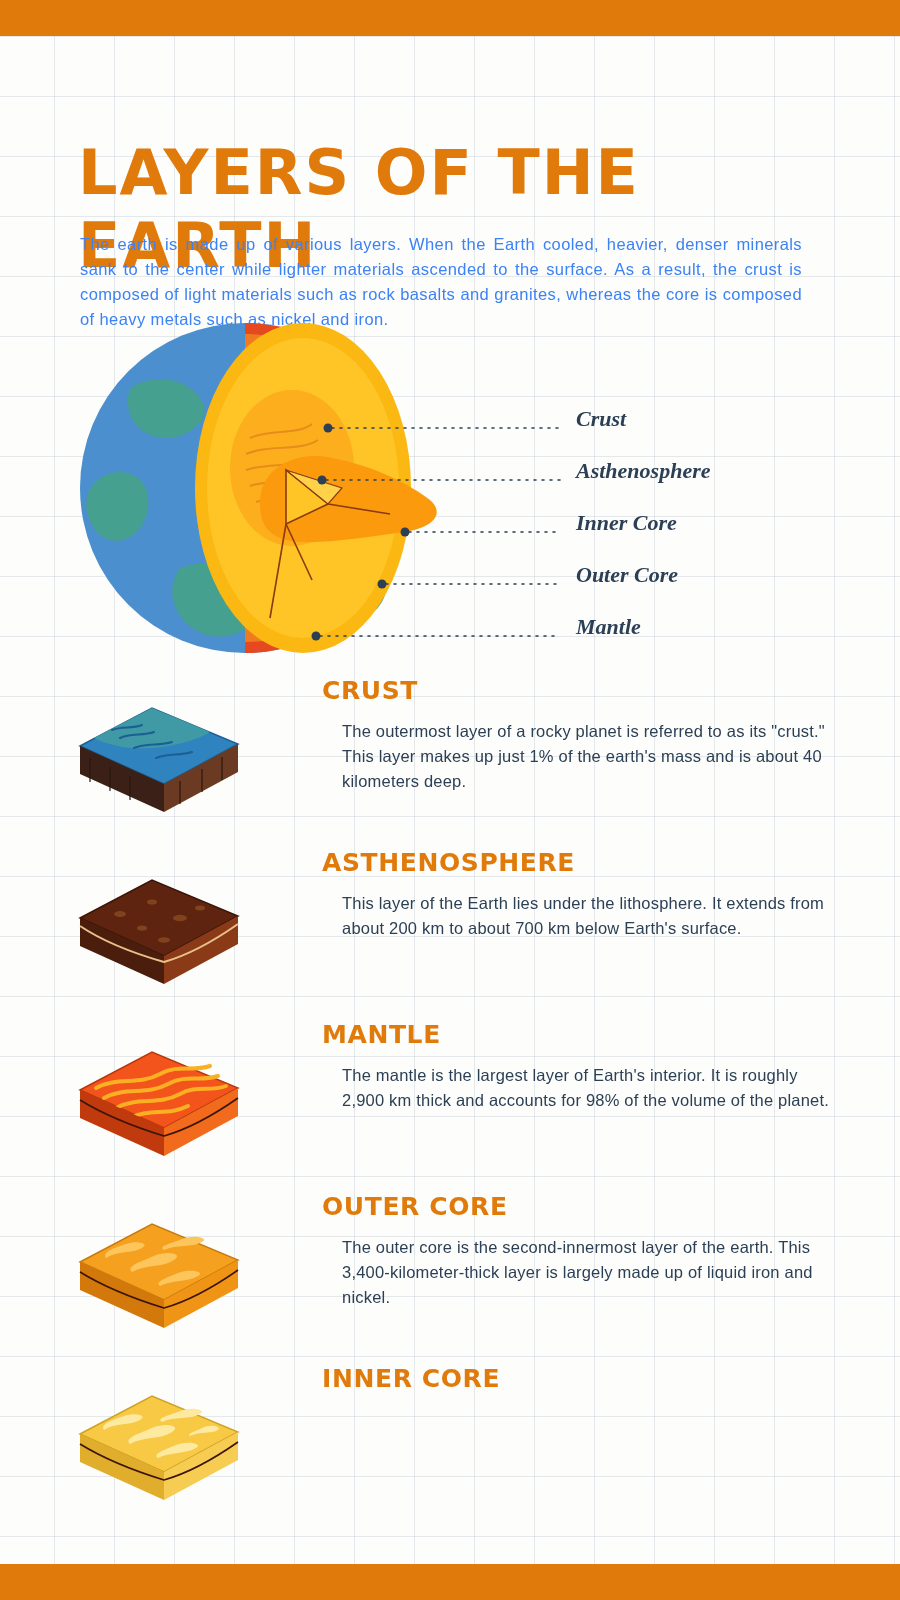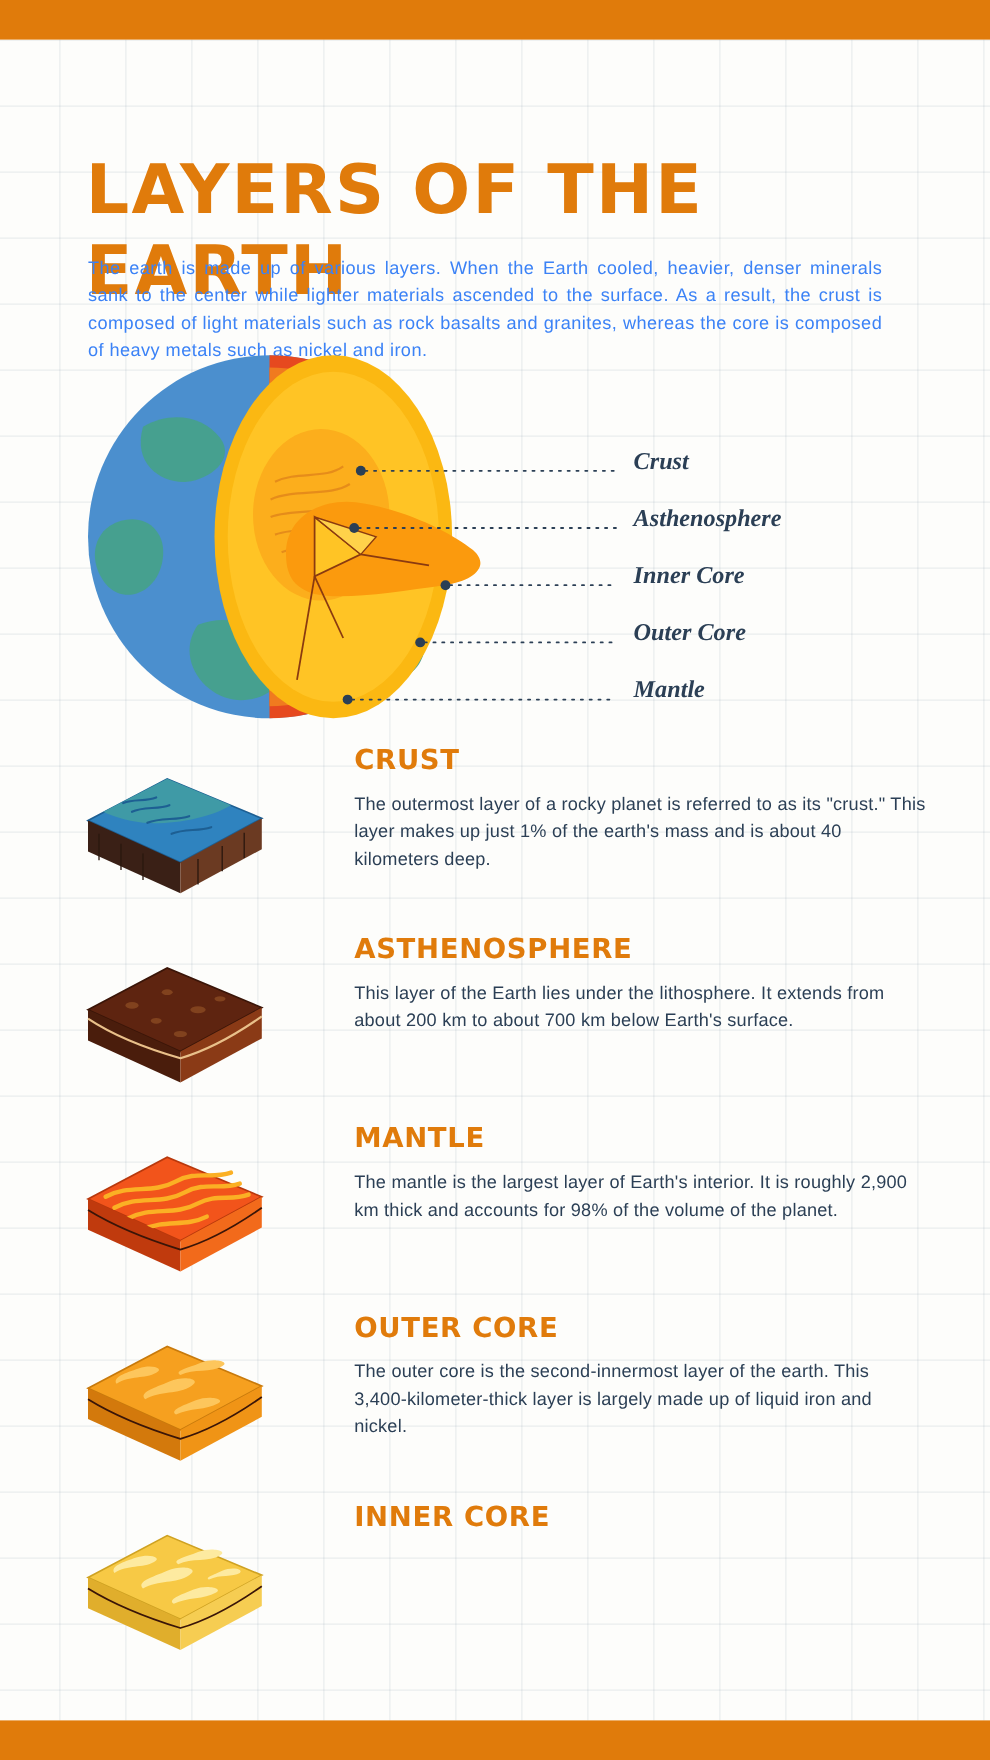--- a/index.html
+++ b/index.html
@@ -128,20 +128,21 @@
     color: #e07b0b;
     letter-spacing: 0.6px;
     font-family: "DejaVu Sans", sans-serif;
     margin: 0 0 14px 0;
   }
   .sec-text {
     font-size: 16.5px;
     line-height: 1.5;
     color: #2b3f55;
     letter-spacing: 0.2px;
+    margin-left: 20px;
   }
 </style>
 </head>
 <body>
 
 <div class="page">
   <div class="grid"></div>
   <div class="bar-top"></div>
   <div class="bar-bottom"></div>
 

